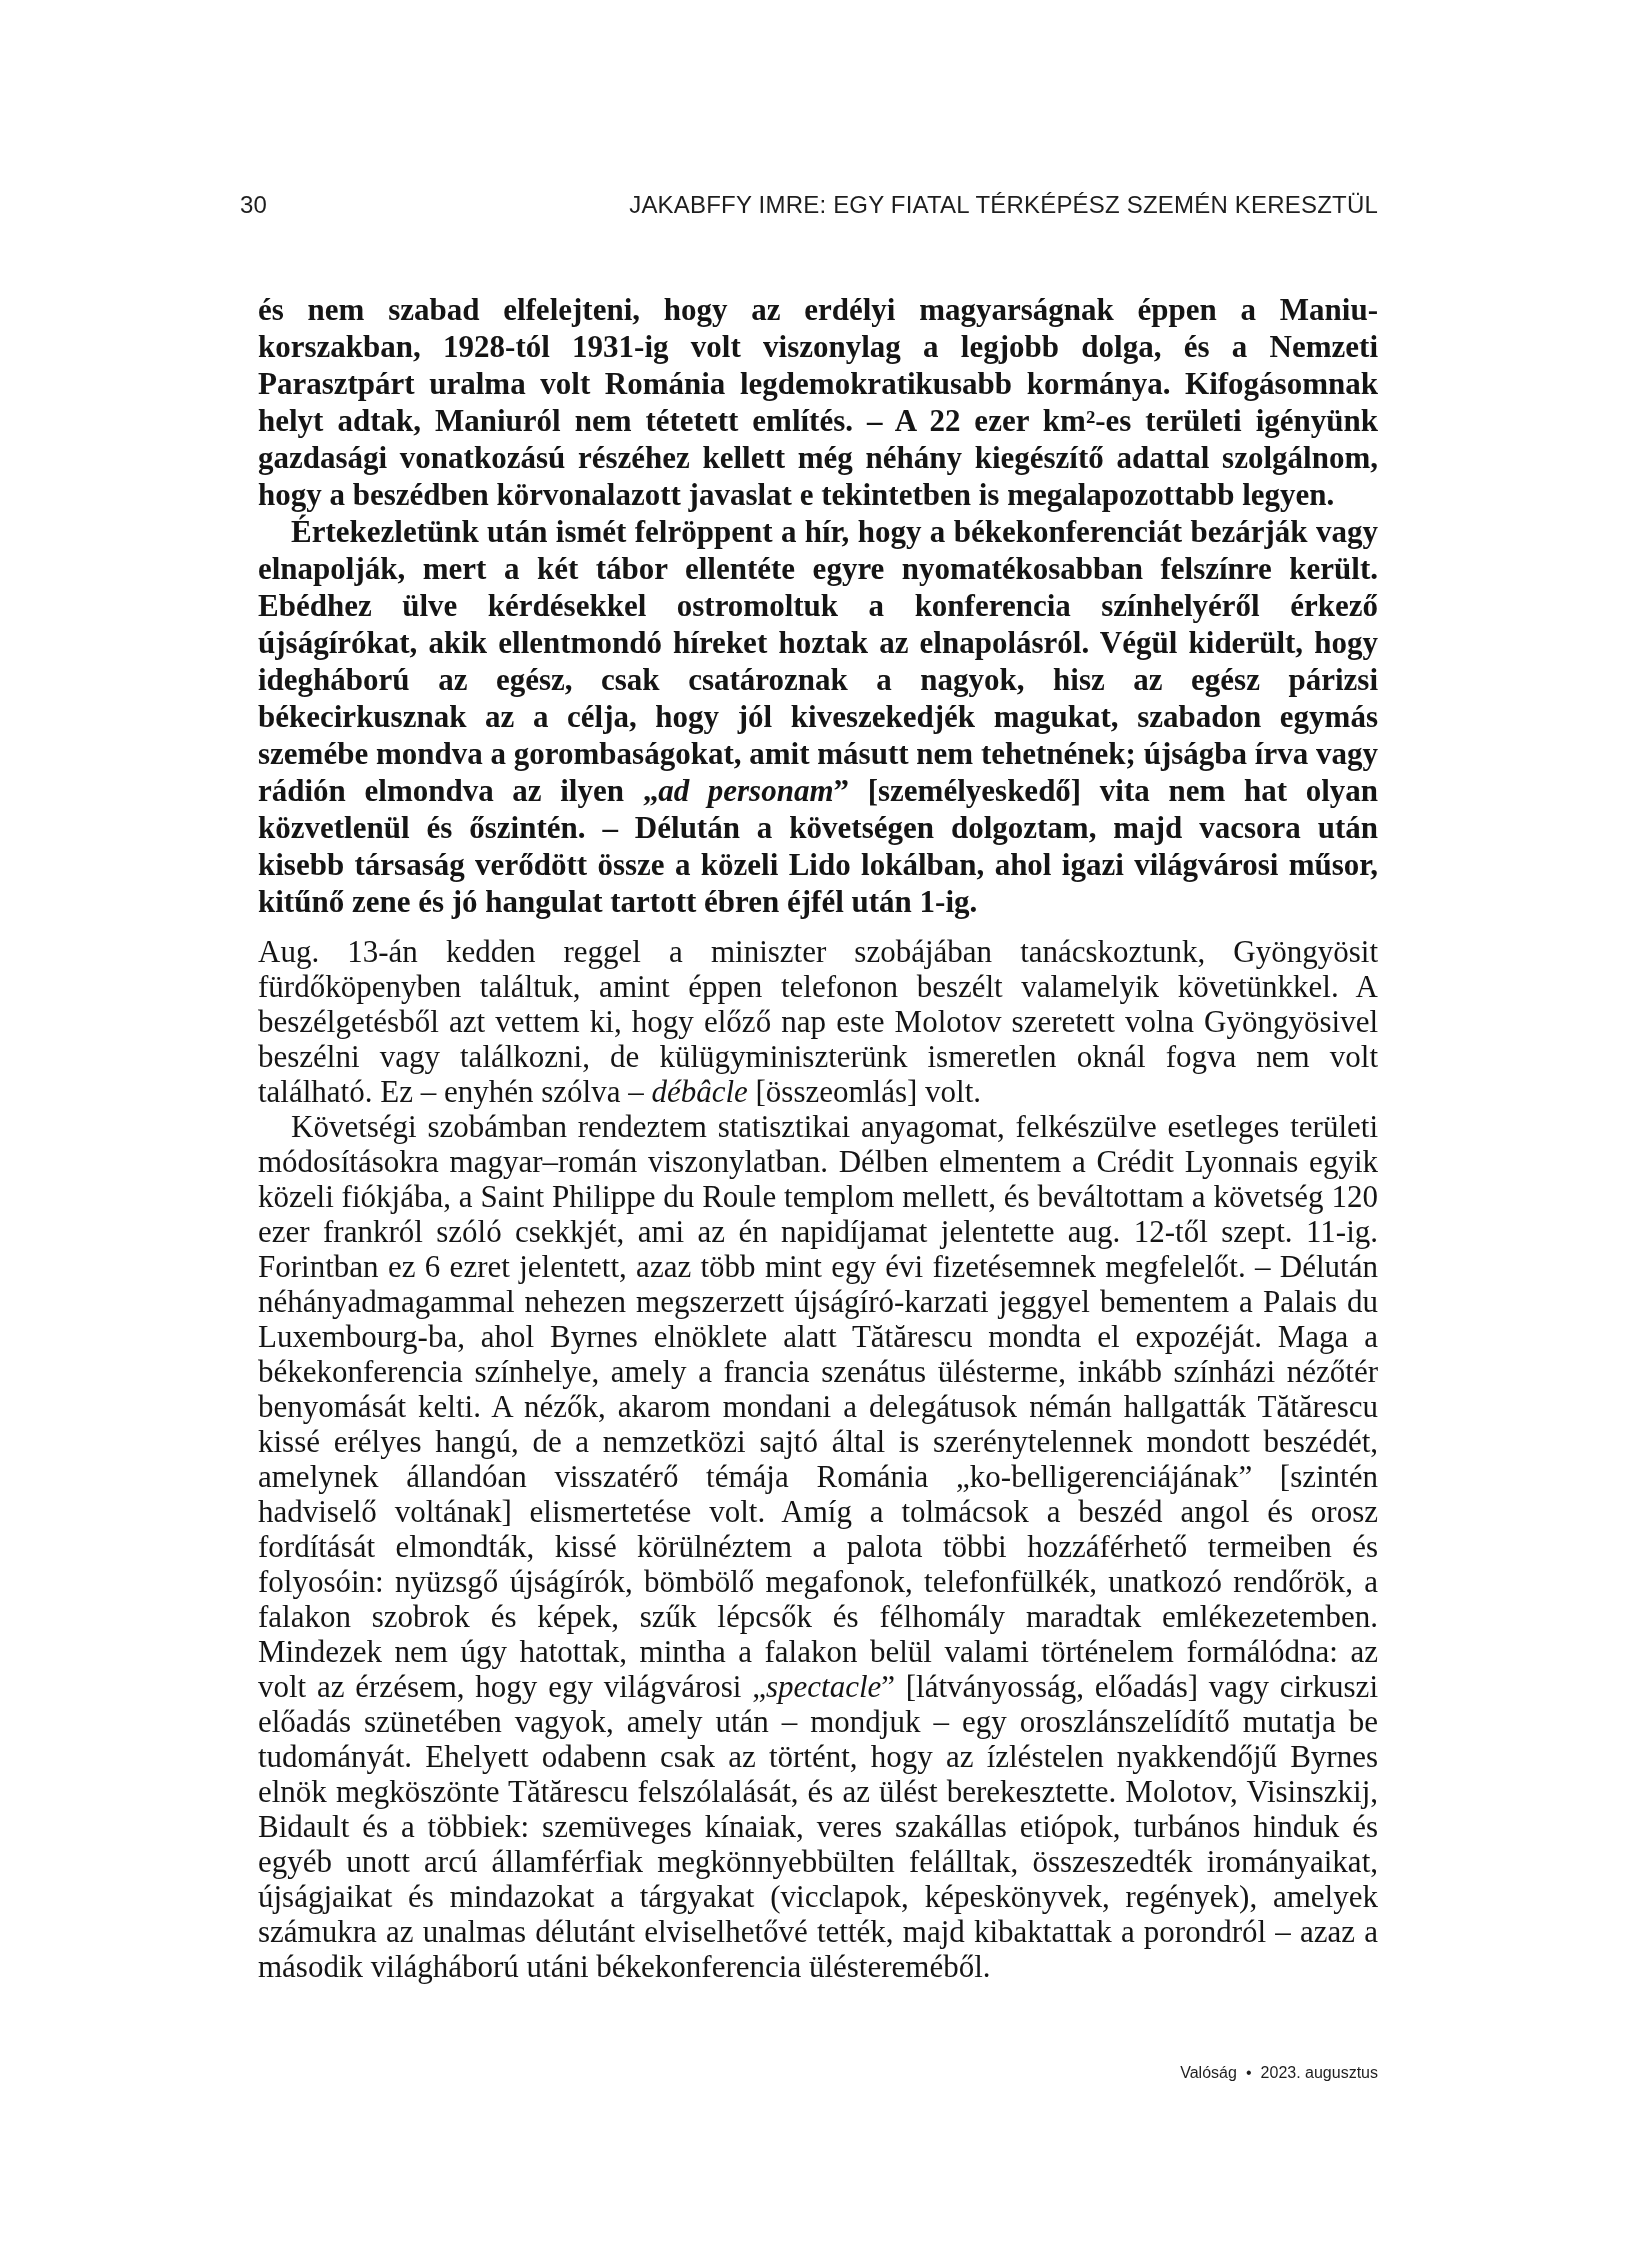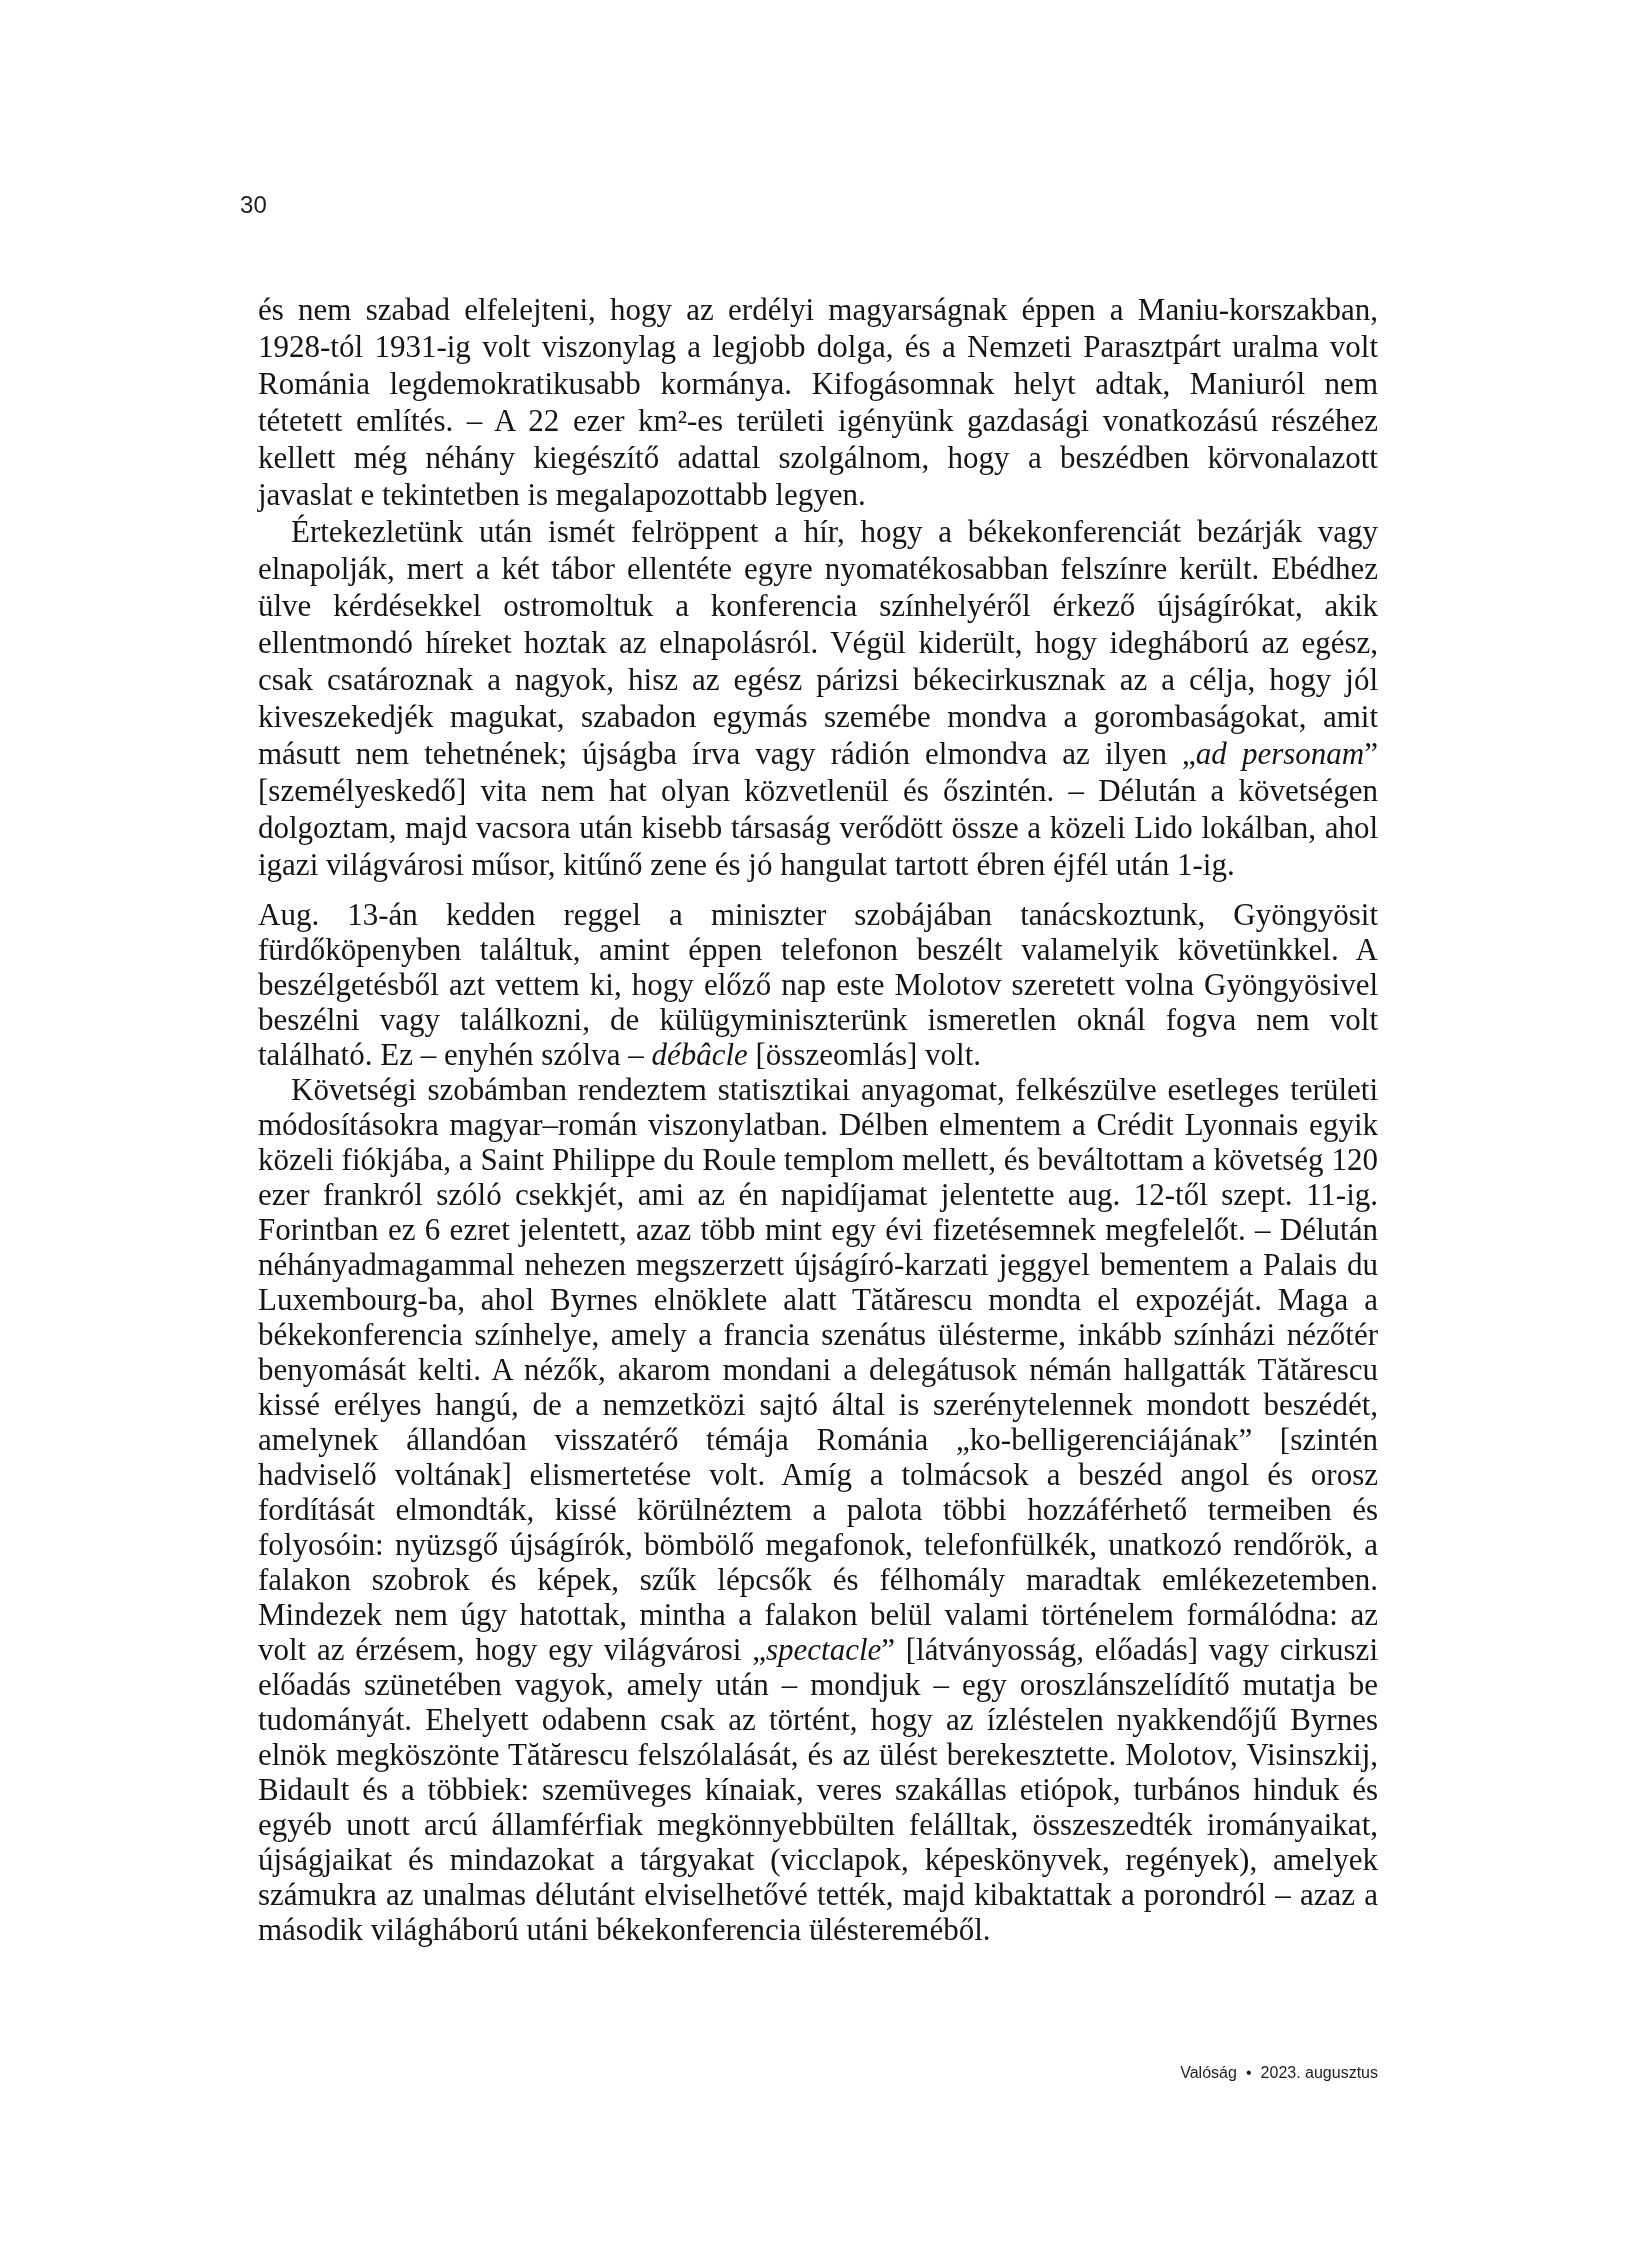--- a/index.html
+++ b/index.html
@@ -11,39 +11,40 @@
     color: #1e1e1e; letter-spacing: 0.2px;
   }
   .running-head .page-number { position: absolute; left: 0; top: 0; }
   .running-head .article-title { position: absolute; right: 0; top: 0; white-space: nowrap; }
   .body-text {
     position: absolute; left: 258px; top: 291px; width: 1120px;
     font-family: "Liberation Serif", serif; font-size: 31px; color: #151515;
     text-align: justify; hyphens: none;
   }
   .body-text p { margin: 0; }
-  .section-a p { line-height: 37px; }
+  .section-a p { line-height: 37px; font-weight: bold; }
   .section-b { margin-top: 14px; }
   .section-b p { line-height: 35px; }
   .indent { text-indent: 33px; }
   .body-text em { font-style: italic; }
   .footer {
     position: absolute; right: 250px; top: 2057px; height: 31px;
     font-family: "Liberation Sans", sans-serif; font-size: 16px; line-height: 31px;
     color: #1e1e1e; white-space: nowrap;
   }
   .footer .bullet { padding: 0 4.6px; }
 </style>
 </head>
 <body>
 
 <div class="page">
 
   <div class="running-head">
     <span class="page-number">30</span>
+    <span class="article-title">JAKABFFY IMRE: EGY FIATAL TÉRKÉPÉSZ SZEMÉN KERESZTÜL</span>
   </div>
 
   <div class="body-text">
     <div class="section section-a">
         <p><span>és nem szabad elfelejteni, hogy az erdélyi magyarságnak éppen a Maniu-korszakban, 1928-tól 1931-ig volt viszonylag a legjobb dolga, és a Nemzeti Parasztpárt uralma volt Románia legdemokratikusabb kormánya. Kifogásomnak helyt adtak, Maniuról nem tétetett említés. – A 22 ezer km²-es területi igényünk gazdasági vonatkozású részéhez kellett még néhány kiegészítő adattal szolgálnom, hogy a beszédben körvonalazott javaslat e tekintetben is megalapozottabb legyen.</span></p>
         <p class="indent"><span>Értekezletünk után ismét felröppent a hír, hogy a békekonferenciát bezárják vagy elnapolják, mert a két tábor ellentéte egyre nyomatékosabban felszínre került. Ebédhez ülve kérdésekkel ostromoltuk a konferencia színhelyéről érkező újságírókat, akik ellentmondó híreket hoztak az elnapolásról. Végül kiderült, hogy idegháború az egész, csak csatároznak a nagyok, hisz az egész párizsi békecirkusznak az a célja, hogy jól kiveszekedjék magukat, szabadon egymás szemébe mondva a gorombaságokat, amit másutt nem tehetnének; újságba írva vagy rádión elmondva az ilyen „</span><em>ad personam</em><span>” [személyeskedő] vita nem hat olyan közvetlenül és őszintén. – Délután a követségen dolgoztam, majd vacsora után kisebb társaság verődött össze a közeli Lido lokálban, ahol igazi világvárosi műsor, kitűnő zene és jó hangulat tartott ébren éjfél után 1-ig.</span></p>
       </div>
     <div class="section section-b">
         <p><span>Aug. 13-án kedden reggel a miniszter szobájában tanácskoztunk, Gyöngyösit fürdőköpenyben találtuk, amint éppen telefonon beszélt valamelyik követünkkel. A beszélgetésből azt vettem ki, hogy előző nap este Molotov szeretett volna Gyöngyösivel beszélni vagy találkozni, de külügyminiszterünk ismeretlen oknál fogva nem volt található. Ez – enyhén szólva – </span><em>débâcle</em><span> [összeomlás] volt.</span></p>
         <p class="indent"><span>Követségi szobámban rendeztem statisztikai anyagomat, felkészülve esetleges területi módosításokra magyar–román viszonylatban. Délben elmentem a Crédit Lyonnais egyik közeli fiókjába, a Saint Philippe du Roule templom mellett, és beváltottam a követség 120 ezer frankról szóló csekkjét, ami az én napidíjamat jelentette aug. 12-től szept. 11-ig. Forintban ez 6 ezret jelentett, azaz több mint egy évi fizetésemnek megfelelőt. – Délután néhányadmagammal nehezen megszerzett újságíró-karzati jeggyel bementem a Palais du Luxembourg-ba, ahol Byrnes elnöklete alatt Tătărescu mondta el expozéját. Maga a békekonferencia színhelye, amely a francia szenátus ülésterme, inkább színházi nézőtér benyomását kelti. A nézők, akarom mondani a delegátusok némán hallgatták Tătărescu kissé erélyes hangú, de a nemzetközi sajtó által is szerénytelennek mondott beszédét, amelynek állandóan visszatérő témája Románia „ko-belligerenciájának” [szintén hadviselő voltának] elismertetése volt. Amíg a tolmácsok a beszéd angol és orosz fordítását elmondták, kissé körülnéztem a palota többi hozzáférhető termeiben és folyosóin: nyüzsgő újságírók, bömbölő megafonok, telefonfülkék, unatkozó rendőrök, a falakon szobrok és képek, szűk lépcsők és félhomály maradtak emlékezetemben. Mindezek nem úgy hatottak, mintha a falakon belül valami történelem formálódna: az volt az érzésem, hogy egy világvárosi „</span><em>spectacle</em><span>” [látványosság, előadás] vagy cirkuszi előadás szünetében vagyok, amely után – mondjuk – egy oroszlánszelídítő mutatja be tudományát. Ehelyett odabenn csak az történt, hogy az ízléstelen nyakkendőjű Byrnes elnök megköszönte Tătărescu felszólalását, és az ülést berekesztette. Molotov, Visinszkij, Bidault és a többiek: szemüveges kínaiak, veres szakállas etiópok, turbános hinduk és egyéb unott arcú államférfiak megkönnyebbülten felálltak, összeszedték iromány­aikat, újságjaikat és mindazokat a tárgyakat (vicclapok, képeskönyvek, regények), amelyek számukra az unalmas délutánt elviselhetővé tették, majd kibaktattak a porondról – azaz a második világháború utáni békekonferencia üléstereméből.</span></p>

